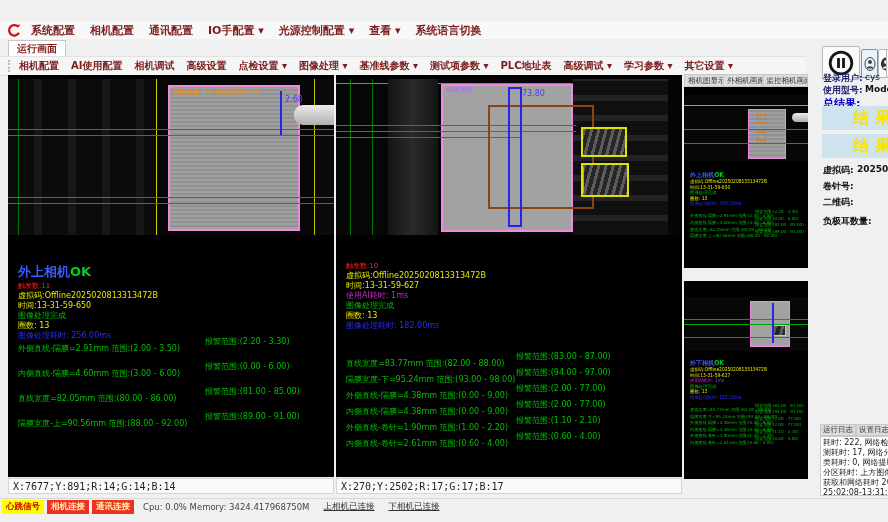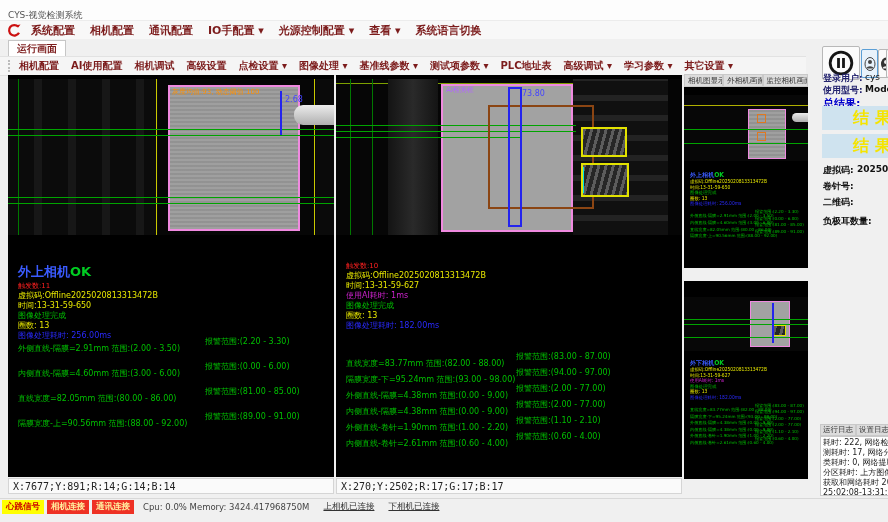--- a/index.html
+++ b/index.html
@@ -91,23 +91,20 @@
   .badge.yellow{background:#ffff00;color:#cc0000;margin-left:2px;}
   .badge.red{background:#ee3124;color:#ffef9f;text-align:center;}
   .sb-text{font-size:8.5px;color:#444;margin-left:6px;white-space:nowrap;}
   .sb-link{font-size:8.5px;color:#333;margin-left:14px;text-decoration:underline;white-space:nowrap;}
 </style>
 </head>
 <body>
 
 <div id="app">
 
-  <div class="titlebar">
-    <span class="title">CYS-视觉检测系统</span>
-  </div>
 
   <div class="menubar">
     <svg class="logo" viewBox="0 0 20 20">
       <path d="M15 5 A7 7 0 1 0 16 13" stroke="#cc1111" stroke-width="3" fill="none"></path>
       <path d="M12 3 L18 2 L15 6 Z" fill="#cc1111"></path>
     </svg>
     <div style="display:flex;">
 
     <span class="menu-item">系统配置</span>
         <span class="menu-item">相机配置</span>
@@ -150,21 +147,21 @@
       <div class="vline-y" style="left:148px;"></div>
       <div class="vline-y" style="left:306px;"></div>
       <div class="graypart" style="left:160px;top:6px;width:128px;height:142px;"></div>
       <div class="hline" style="top:50px;"></div>
       <div class="hline" style="top:56px;"></div>
       <div class="hline" style="top:118px;"></div>
       <div class="hline" style="top:124px;"></div>
       <div class="roller" style="right:-8px;top:26px;width:48px;height:20px;"></div>
       <div style="position:absolute;left:272px;top:12px;width:2px;height:44px;background:#2424ee;"></div>
       <span class="scene-note-blue" style="left:277px;top:16px;">2.68</span>
-      <span class="scene-note-orange" style="left:164px;top:8px;">灰度均值:93, 动态阈值:100</span>
+      <span class="scene-note-orange" style="left:164px;top:8px;">相机连接:93, 动态阈值:100</span>
     </div>
     <div class="overlay" style="top:186px;">
       <div><span class="cam-name">外上相机</span><span class="cam-ok">OK</span></div>
       <div class="ov-line t-red" style="font-size:7px;">触发数:11</div>
       <div class="ov-line t-yel">虚拟码:Offline2025020813313472B</div>
       <div class="ov-line t-yel">时间:13-31-59-650</div>
       <div class="ov-line t-grn">图像处理完成</div>
       <div class="ov-line t-yel">圈数: 13</div>
       <div class="ov-line t-blu">图像处理耗时: 256.00ms</div>
     </div>

